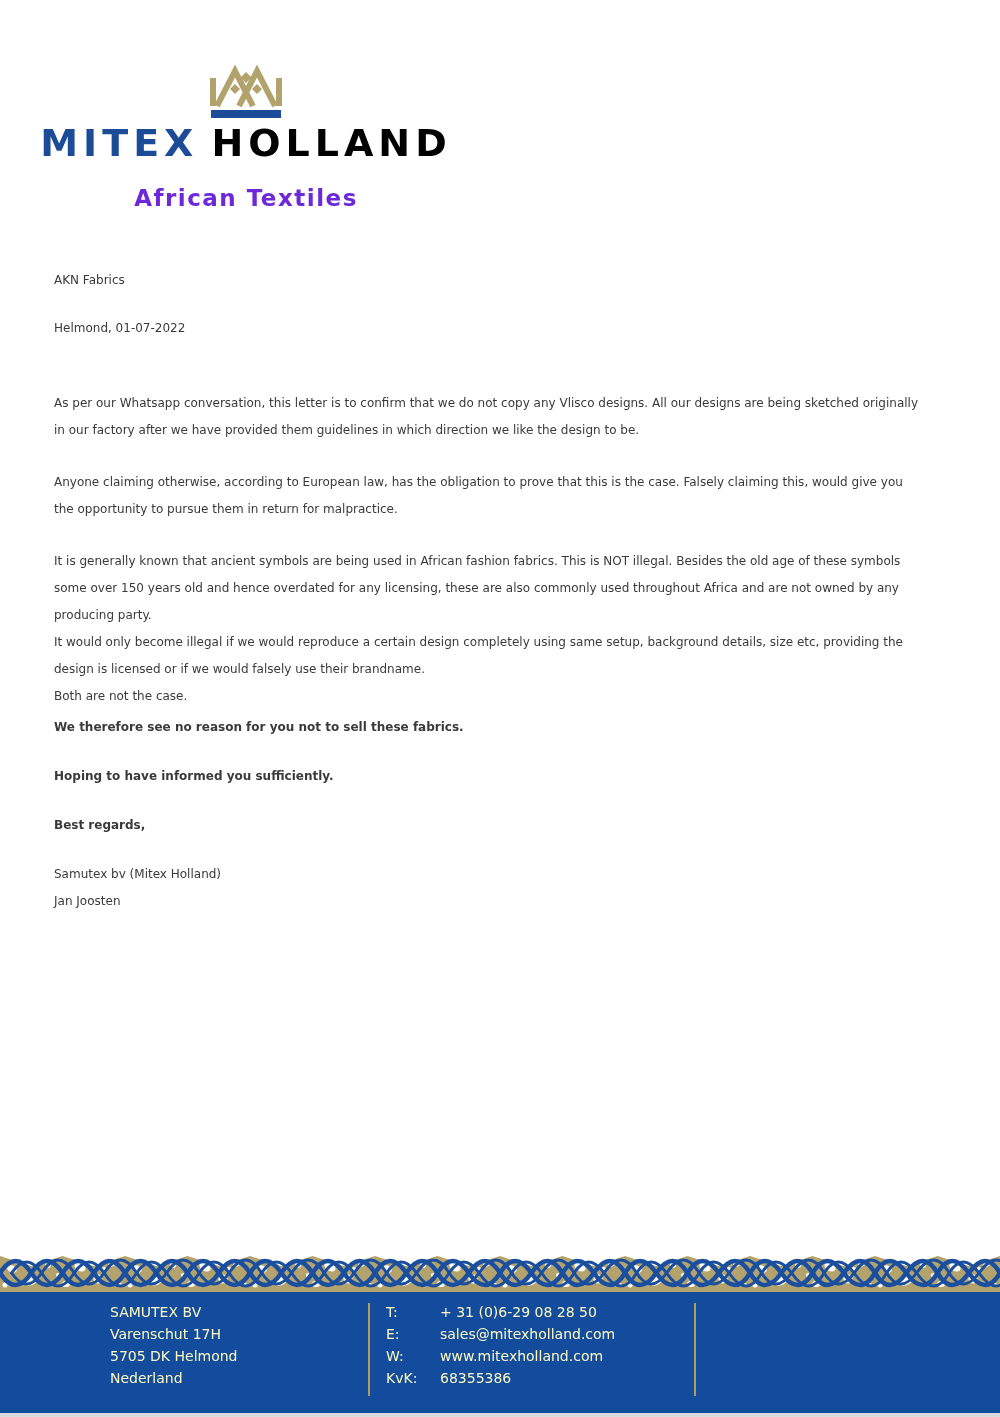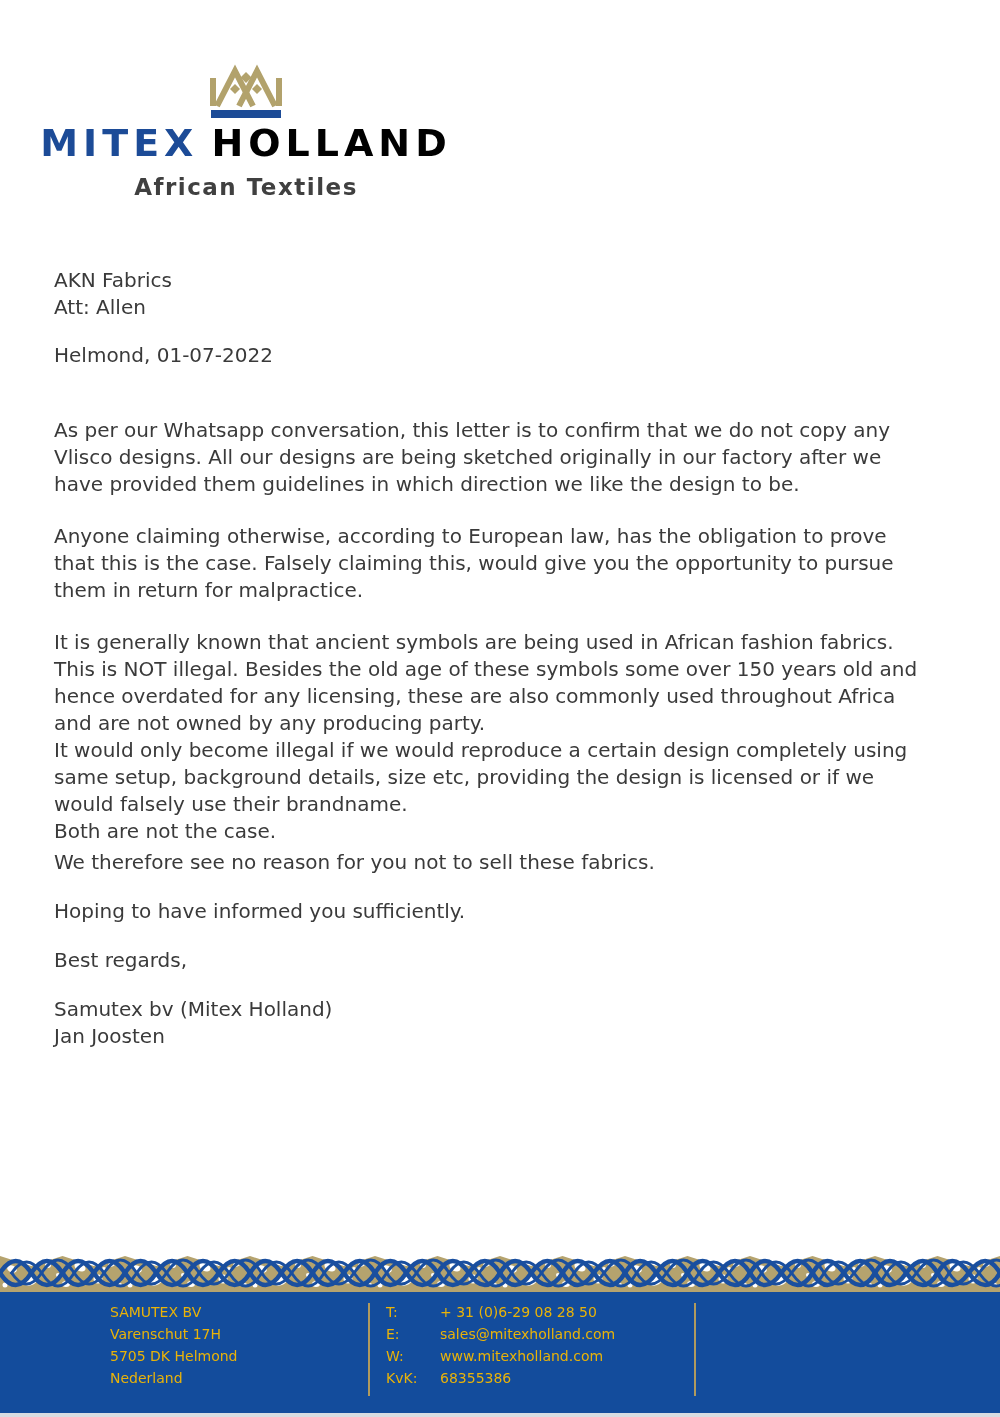--- a/index.html
+++ b/index.html
@@ -9,40 +9,40 @@
     overflow:hidden; font-family:"DejaVu Sans","Liberation Sans",sans-serif;
   }
 
   
   .logo-block { position:absolute; left:60px; top:64px; width:372px; text-align:center; }
   .crown-wrap { display:flex; justify-content:center; margin-bottom:6px; }
   .brand-line { display:flex; justify-content:center; align-items:baseline; gap:13px;
     font-size:38px; font-weight:700; letter-spacing:5px; line-height:1; white-space:nowrap; }
   .brand-primary   { color:#1c4b97; }
   .brand-secondary { color:#000000; }
-  .tagline { margin-top:12px; font-size:23px; font-weight:700; letter-spacing:1.5px; color:#404040; }
+  .tagline { margin-top:23px; font-size:23px; font-weight:700; letter-spacing:1.5px; color:#6d28d9; }
 
   
   .letter { position:absolute; left:54px; top:267px; width:872px;
     font-size:16px; line-height:27px; color:#3a3a3a; }
-  .letter p, .letter div { font-size:20px; line-height:27px; }
+  .letter p, .letter div { font-size:12px; line-height:27px; }
   .recipient  { margin-bottom:21px; }
   .dateline   { margin-bottom:48px; }
   .salutation { margin-bottom:18px; }
   .para       { margin-bottom:25px; }
   .para-group { margin-bottom:4px; }
   .para-group p { margin:0; }
-  .single     { margin-bottom:22px; }
+  .single     { margin-bottom:22px;font-weight:bold; }
 
   
   .pattern-band { position:absolute; left:0; top:1254px; width:1000px; height:38px; }
   .pattern-band svg { display:block; }
 
   
-  .footer { position:absolute; left:0; top:1292px; width:1000px; height:125px; background:#134c9c; color:#eab308; }
+  .footer { position:absolute; left:0; top:1292px; width:1000px; height:125px; background:#134c9c; color:#fef9c3; }
   .footer-col { position:absolute; top:9px; font-size:14px; line-height:22px; }
   .addr-col { left:110px; }
   .contact-col { left:386px; }
   .bank-col { left:714px; }
   .kv-row { display:grid; grid-template-columns:46px auto; column-gap:8px; }
   .bank-col .kv-row { grid-template-columns:44px auto; }
   .v-divider { position:absolute; top:11px; width:2px; height:93px; background:#b09a5e; }
   .div-1 { left:368px; }
   .div-2 { left:694px; }
   .page-edge { position:absolute; left:0; bottom:0; width:1000px; height:4px; background:#d8dce1; }
@@ -70,21 +70,20 @@
     <div class="brand-line">
       <span class="brand-primary">MITEX</span>
       <span class="brand-secondary">HOLLAND</span>
     </div>
     <div class="tagline">African Textiles</div>
   </header>
 
   <main class="letter">
     <div class="recipient">
       <div>AKN Fabrics</div>
-      <div>Att: Allen</div>
     </div>
     <div class="dateline">Helmond, 01-07-2022</div>
 
     <p class="para">As per our Whatsapp conversation, this letter is to confirm that we do not copy any Vlisco designs. All our designs are being sketched originally in our factory after we have provided them guidelines in which direction we like the design to be.</p>
     <p class="para">Anyone claiming otherwise, according to European law, has the obligation to prove that this is the case. Falsely claiming this, would give you the opportunity to pursue them in return for malpractice.</p>
 
     <div class="para-group">
       <p>It is generally known that ancient symbols are being used in African fashion fabrics. This is NOT illegal. Besides the old age of these symbols some over 150 years old and hence overdated for any licensing, these are also commonly used throughout Africa and are not owned by any producing party.</p>
       <p>It would only become illegal if we would reproduce a certain design completely using same setup, background details, size etc, providing the design is licensed or if we would falsely use their brandname.</p>
       <p>Both are not the case.</p>

